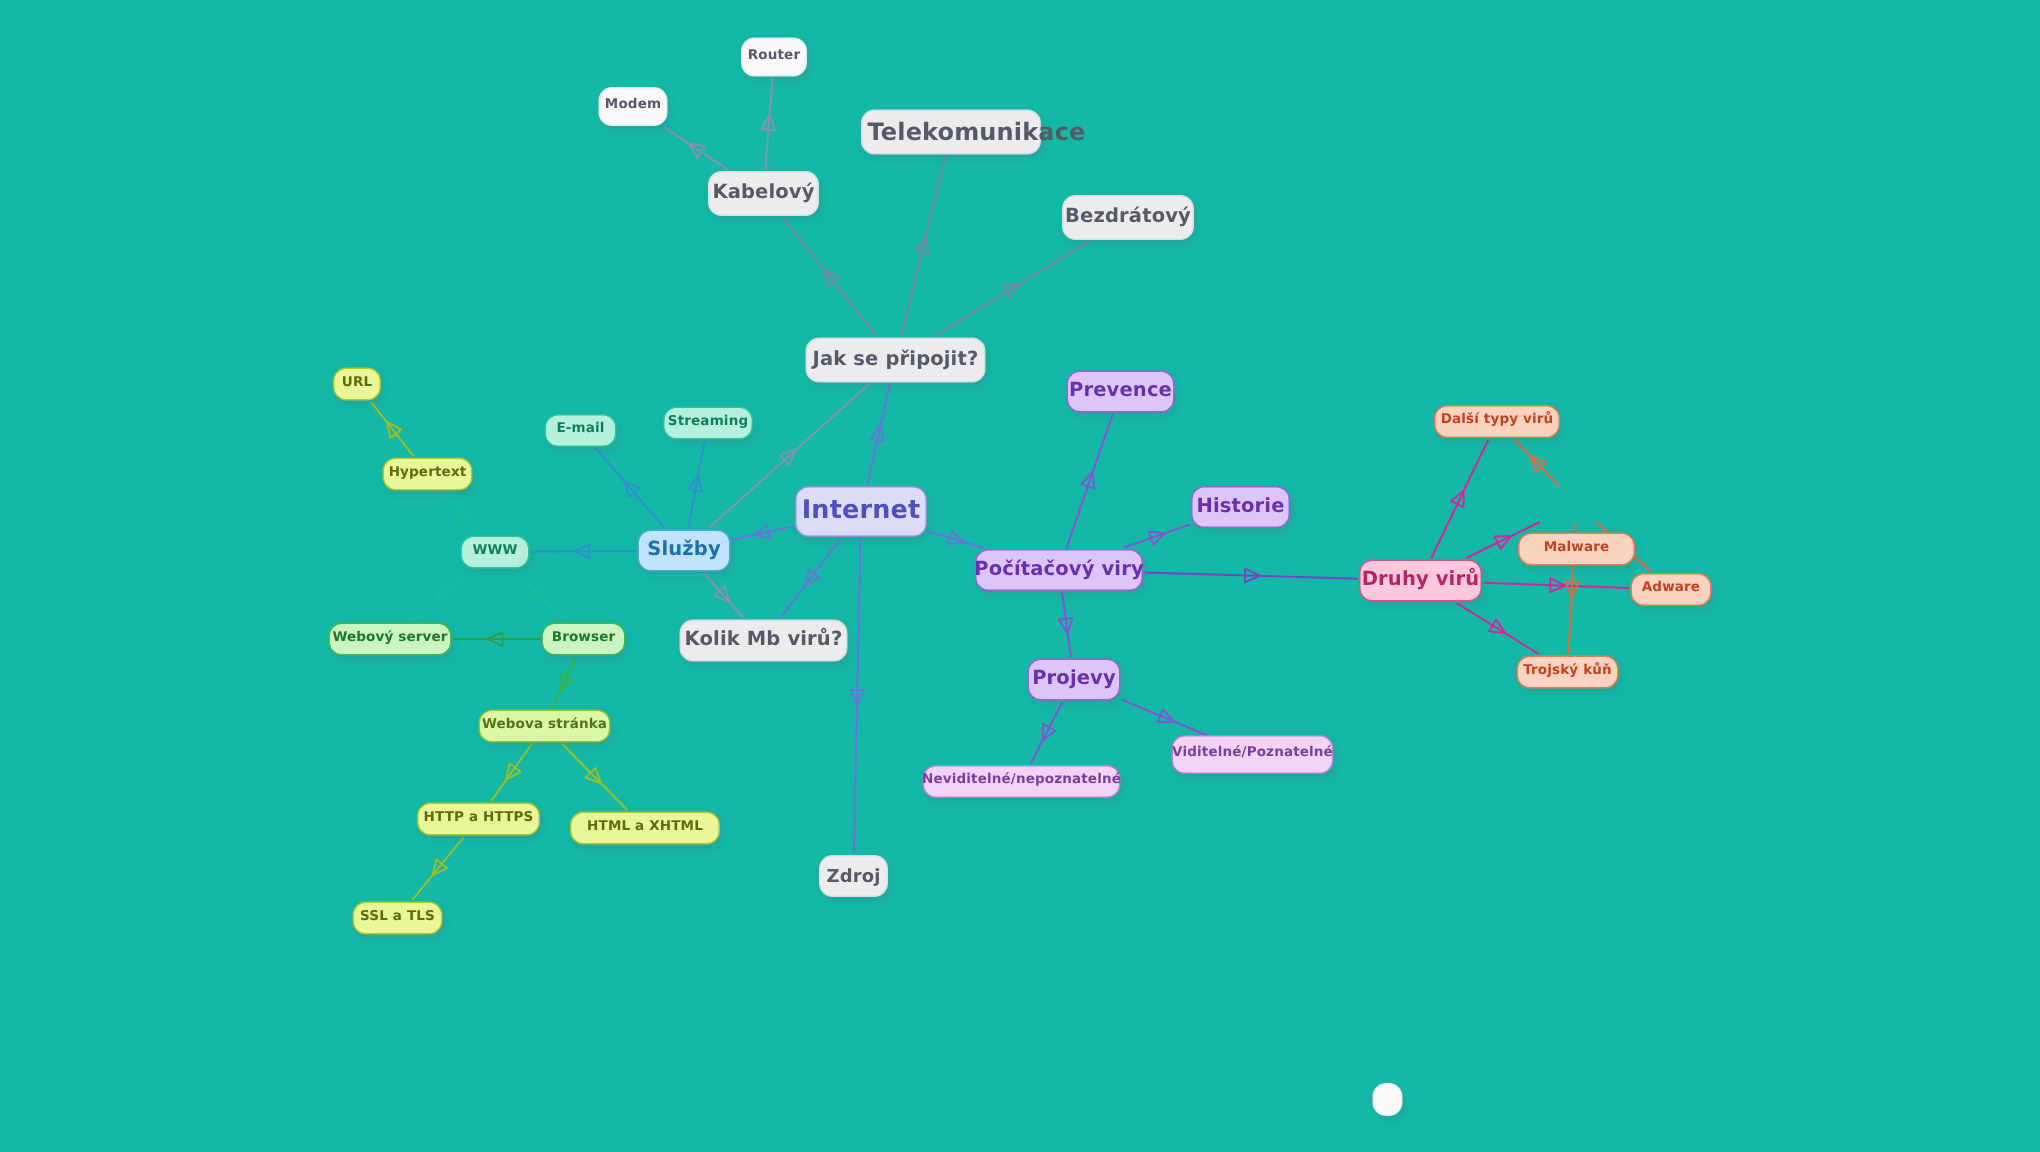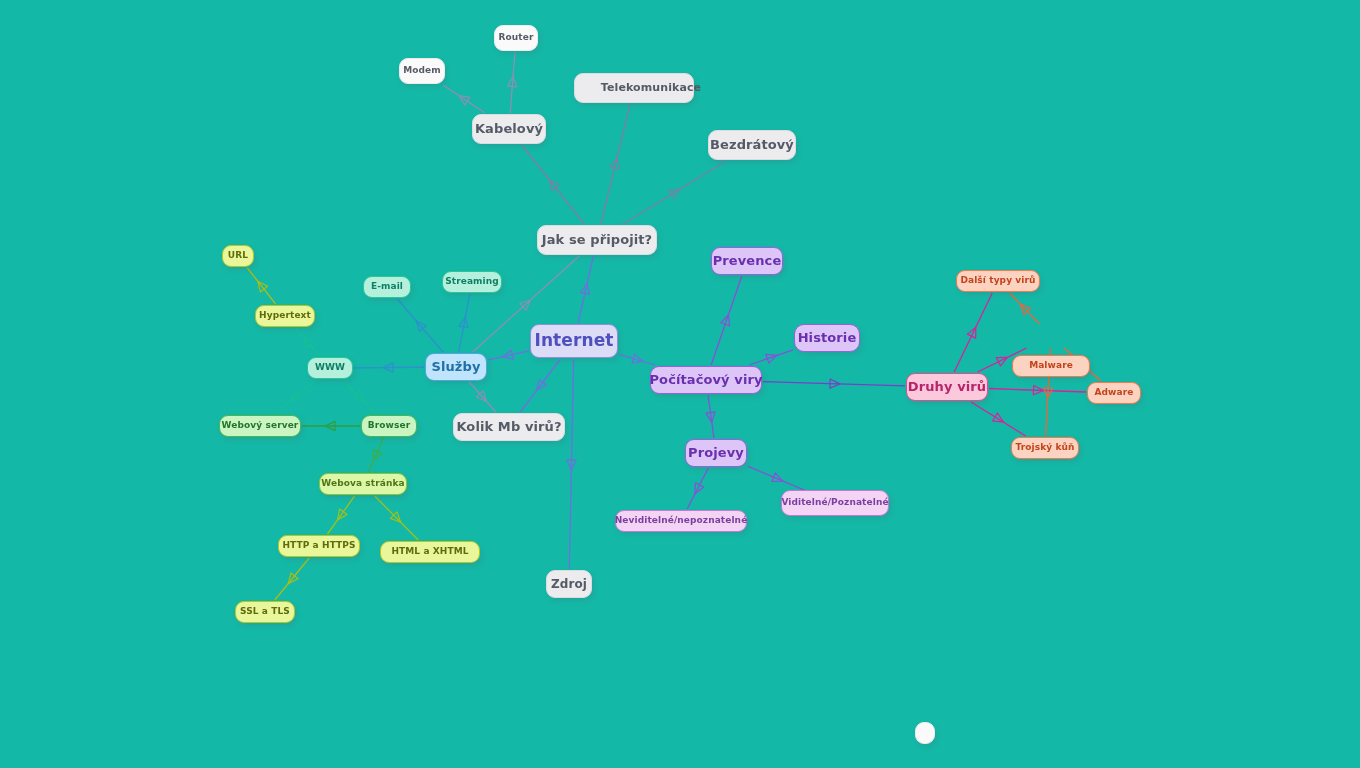--- a/index.html
+++ b/index.html
@@ -192,40 +192,40 @@
       </g>
       <g>
         <line x1="1050.357142857143" y1="348" x2="1045.642857142857" y2="436" stroke="#f0643a" stroke-width="1.3"></line>
         <path d="M 6 0 L -4 -4.6 L -4 4.6 Z" fill="none" stroke="#f0643a" stroke-width="1.2" stroke-linejoin="round" transform="translate(1048,392) rotate(93.06648550112595)"></path>
       </g>
     </svg>
   <div id="node-layer">
       <div class="node" style="left: 516px; top: 38px; width: 44px; height: 26px; font-size: 9px; background: rgb(250, 250, 250); border-color: rgb(235, 235, 238); color: rgb(85, 90, 102);">Router</div>
       <div class="node" style="left: 422px; top: 71px; width: 46px; height: 26px; font-size: 9px; background: rgb(250, 250, 250); border-color: rgb(235, 235, 238); color: rgb(85, 90, 102);">Modem</div>
       <div class="node" style="left: 509px; top: 129px; width: 74px; height: 30px; font-size: 13px; background: rgb(236, 236, 238); border-color: rgb(220, 220, 224); color: rgb(85, 90, 102);">Kabelový</div>
-      <div class="node" style="left: 634px; top: 88px; width: 120px; height: 30px; font-size: 11px; background: rgb(236, 236, 238); border-color: rgb(220, 220, 224); color: rgb(85, 90, 102); padding-left: 34px;">Telekomunikace</div>
+      <div class="node" style="left: 634px; top: 88px; width: 120px; height: 30px; font-size: 16px; background: rgb(236, 236, 238); border-color: rgb(220, 220, 224); color: rgb(85, 90, 102); padding-left: 34px;">Telekomunikace</div>
       <div class="node" style="left: 752px; top: 145px; width: 88px; height: 30px; font-size: 13px; background: rgb(236, 236, 238); border-color: rgb(220, 220, 224); color: rgb(85, 90, 102);">Bezdrátový</div>
       <div class="node" style="left: 597px; top: 240px; width: 120px; height: 30px; font-size: 13px; background: rgb(236, 236, 238); border-color: rgb(220, 220, 224); color: rgb(85, 90, 102);">Jak se připojit?</div>
       <div class="node" style="left: 574px; top: 341px; width: 88px; height: 34px; font-size: 17px; background: rgb(220, 220, 247); border-color: rgb(143, 143, 224); color: rgb(79, 79, 190);">Internet</div>
       <div class="node" style="left: 456px; top: 367px; width: 62px; height: 28px; font-size: 13px; background: rgb(191, 228, 251); border-color: rgb(77, 166, 224); color: rgb(31, 111, 168);">Služby</div>
       <div class="node" style="left: 509px; top: 427px; width: 112px; height: 28px; font-size: 13px; background: rgb(236, 236, 238); border-color: rgb(220, 220, 224); color: rgb(85, 90, 102);">Kolik Mb virů?</div>
       <div class="node" style="left: 569px; top: 584px; width: 46px; height: 28px; font-size: 12px; background: rgb(236, 236, 238); border-color: rgb(220, 220, 224); color: rgb(85, 90, 102);">Zdroj</div>
       <div class="node" style="left: 387px; top: 287px; width: 48px; height: 22px; font-size: 9px; background: rgb(181, 240, 221); border-color: rgb(40, 199, 154); color: rgb(15, 127, 99);">E-mail</div>
       <div class="node" style="left: 472px; top: 282px; width: 60px; height: 22px; font-size: 9px; background: rgb(181, 240, 221); border-color: rgb(40, 199, 154); color: rgb(15, 127, 99);">Streaming</div>
       <div class="node" style="left: 330px; top: 368px; width: 46px; height: 22px; font-size: 9px; background: rgb(181, 240, 221); border-color: rgb(40, 199, 154); color: rgb(15, 127, 99);">WWW</div>
       <div class="node" style="left: 285px; top: 316px; width: 60px; height: 22px; font-size: 9px; background: rgb(233, 247, 154); border-color: rgb(182, 199, 32); color: rgb(95, 107, 14);">Hypertext</div>
       <div class="node" style="left: 238px; top: 256px; width: 32px; height: 22px; font-size: 9px; background: rgb(233, 247, 154); border-color: rgb(182, 199, 32); color: rgb(95, 107, 14);">URL</div>
       <div class="node" style="left: 260px; top: 426px; width: 82px; height: 22px; font-size: 9px; background: rgb(202, 245, 194); border-color: rgb(73, 184, 74); color: rgb(34, 118, 42);">Webový server</div>
       <div class="node" style="left: 389px; top: 426px; width: 56px; height: 22px; font-size: 9px; background: rgb(202, 245, 194); border-color: rgb(73, 184, 74); color: rgb(34, 118, 42);">Browser</div>
       <div class="node" style="left: 363px; top: 484px; width: 88px; height: 22px; font-size: 9px; background: rgb(220, 247, 168); border-color: rgb(143, 196, 46); color: rgb(79, 117, 20);">Webova stránka</div>
       <div class="node" style="left: 319px; top: 546px; width: 82px; height: 22px; font-size: 9px; background: rgb(233, 247, 154); border-color: rgb(182, 199, 32); color: rgb(95, 107, 14);">HTTP a HTTPS</div>
       <div class="node" style="left: 430px; top: 552px; width: 100px; height: 22px; font-size: 9px; background: rgb(233, 247, 154); border-color: rgb(182, 199, 32); color: rgb(95, 107, 14);">HTML a XHTML</div>
       <div class="node" style="left: 265px; top: 612px; width: 60px; height: 22px; font-size: 9px; background: rgb(233, 247, 154); border-color: rgb(182, 199, 32); color: rgb(95, 107, 14);">SSL a TLS</div>
       <div class="node" style="left: 747px; top: 261px; width: 72px; height: 28px; font-size: 13px; background: rgb(221, 198, 247); border-color: rgb(154, 95, 224); color: rgb(106, 47, 174);">Prevence</div>
-      <div class="node" style="left: 827px; top: 338px; width: 66px; height: 28px; font-size: 13px; background: rgb(221, 198, 247); border-color: rgb(154, 95, 224); color: rgb(106, 47, 174); border-radius: 10px;">Historie</div>
+      <div class="node" style="left: 827px; top: 338px; width: 66px; height: 28px; font-size: 13px; background: rgb(221, 198, 247); border-color: rgb(154, 95, 224); color: rgb(106, 47, 174);">Historie</div>
       <div class="node" style="left: 706px; top: 380px; width: 112px; height: 28px; font-size: 13px; background: rgb(221, 198, 247); border-color: rgb(154, 95, 224); color: rgb(106, 47, 174);">Počítačový viry</div>
       <div class="node" style="left: 716px; top: 453px; width: 62px; height: 28px; font-size: 13px; background: rgb(221, 198, 247); border-color: rgb(154, 95, 224); color: rgb(106, 47, 174);">Projevy</div>
       <div class="node" style="left: 681px; top: 521px; width: 132px; height: 22px; font-size: 9px; background: rgb(243, 212, 245); border-color: rgb(192, 122, 212); color: rgb(122, 63, 158);">Neviditelné/nepoznatelné</div>
       <div class="node" style="left: 835px; top: 503px; width: 108px; height: 26px; font-size: 9px; background: rgb(243, 212, 245); border-color: rgb(192, 122, 212); color: rgb(122, 63, 158);">Viditelné/Poznatelné</div>
       <div class="node" style="left: 947px; top: 387px; width: 82px; height: 28px; font-size: 13px; background: rgb(251, 200, 220); border-color: rgb(224, 77, 143); color: rgb(184, 36, 106);">Druhy virů</div>
       <div class="node" style="left: 998px; top: 281px; width: 84px; height: 22px; font-size: 9px; background: rgb(251, 211, 192); border-color: rgb(240, 122, 74); color: rgb(194, 68, 28);">Další typy virů</div>
       <div class="node" style="left: 1051px; top: 336px; width: 78px; height: 22px; font-size: 9px; background: rgb(251, 211, 192); border-color: rgb(240, 122, 74); color: rgb(194, 68, 28); margin-top: 30px;">Malware</div>
       <div class="node" style="left: 1114px; top: 393px; width: 54px; height: 22px; font-size: 9px; background: rgb(251, 211, 192); border-color: rgb(240, 122, 74); color: rgb(194, 68, 28);">Adware</div>
       <div class="node" style="left: 1045px; top: 448px; width: 68px; height: 22px; font-size: 9px; background: rgb(251, 211, 192); border-color: rgb(240, 122, 74); color: rgb(194, 68, 28);">Trojský kůň</div>
       <div class="node" style="left: 925px; top: 733px; width: 20px; height: 22px; font-size: 9px; background: rgb(250, 250, 250); border-color: rgb(235, 235, 238); color: rgb(85, 90, 102);"></div>

